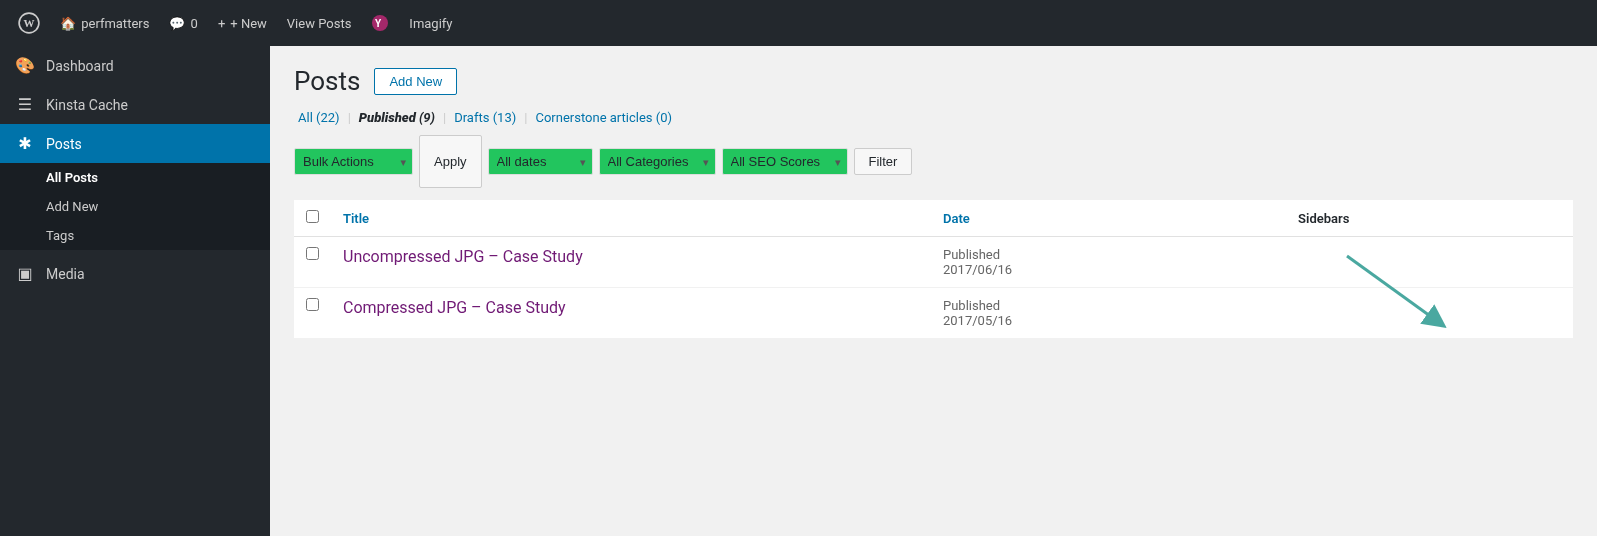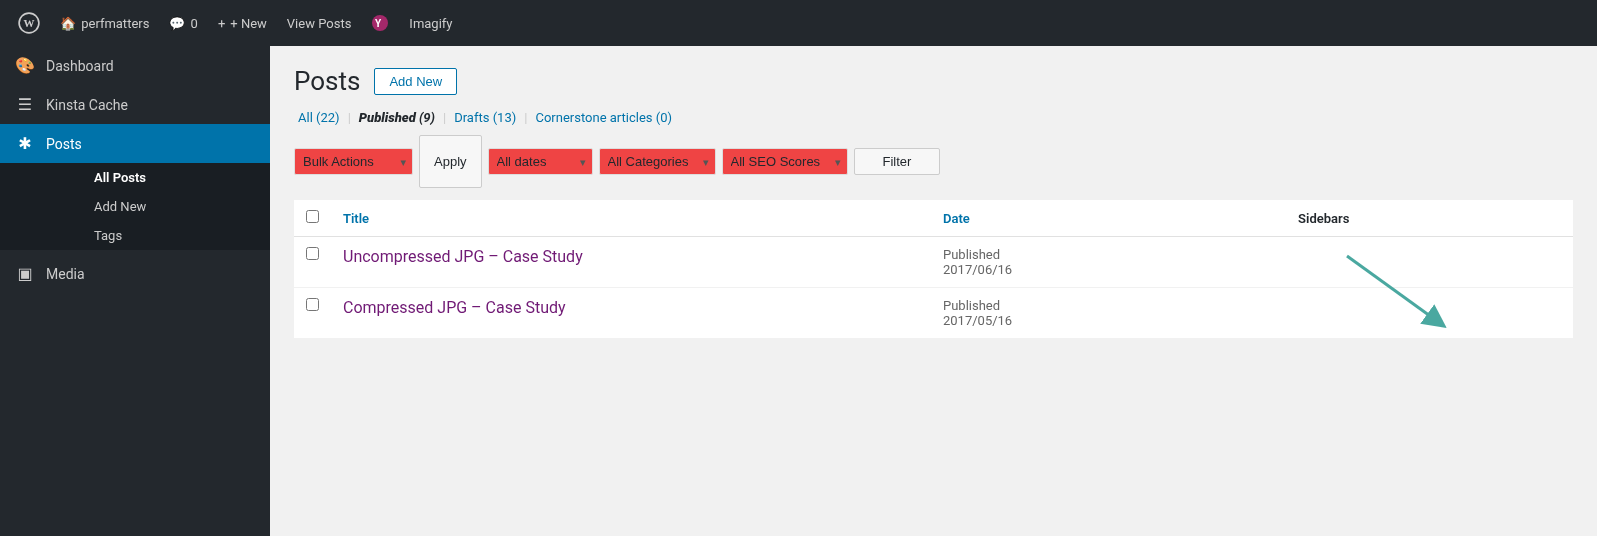--- a/index.html
+++ b/index.html
@@ -49,21 +49,21 @@
       display: flex;
       align-items: center;
       padding: 10px 14px;
       cursor: pointer;
       font-size: 14px;
       color: #ccc;
       gap: 10px;
     }
     .sidebar-item.active { background: #0073aa; color: #fff; }
     .sidebar-item .si-icon { width: 22px; text-align: center; font-size: 16px; }
-    .sidebar-submenu { background: #191e23; padding-left: 48px; }
+    .sidebar-submenu { background: #191e23; }
     .sidebar-subitem {
       display: flex;
       align-items: center;
       padding: 7px 14px 7px 46px;
       cursor: pointer;
       font-size: 13px;
       color: #ccc;
     }
     .sidebar-subitem.active { color: #fff; font-weight: 600; }
 
@@ -131,21 +131,21 @@
       position: absolute;
       right: 7px;
       top: 50%;
       transform: translateY(-50%);
       pointer-events: none;
       color: #555;
       font-size: 11px;
     }
     .select-wrapper select {
       border: 1px solid #ddd;
-      background: #ef4444;
+      background: #22c55e;
       padding: 5px 26px 5px 8px;
       font-size: 13px;
       cursor: pointer;
       appearance: none;
       -webkit-appearance: none;
       border-radius: 2px;
       color: #23282d;
     }
     .apply-btn {
       background: #f7f7f7;
@@ -153,21 +153,21 @@
       color: #23282d;
       padding: 18px 14px;
       font-size: 13px;
       cursor: pointer;
       border-radius: 2px;
     }
     .filter-btn {
       background: #f7f7f7;
       border: 1px solid #ccc;
       color: #23282d;
-      padding: 5px 28px;
+      padding: 5px 14px;
       font-size: 13px;
       cursor: pointer;
       border-radius: 2px;
     }
 
     
     .posts-table {
       width: 100%;
       border-collapse: collapse;
       margin-top: 12px;

